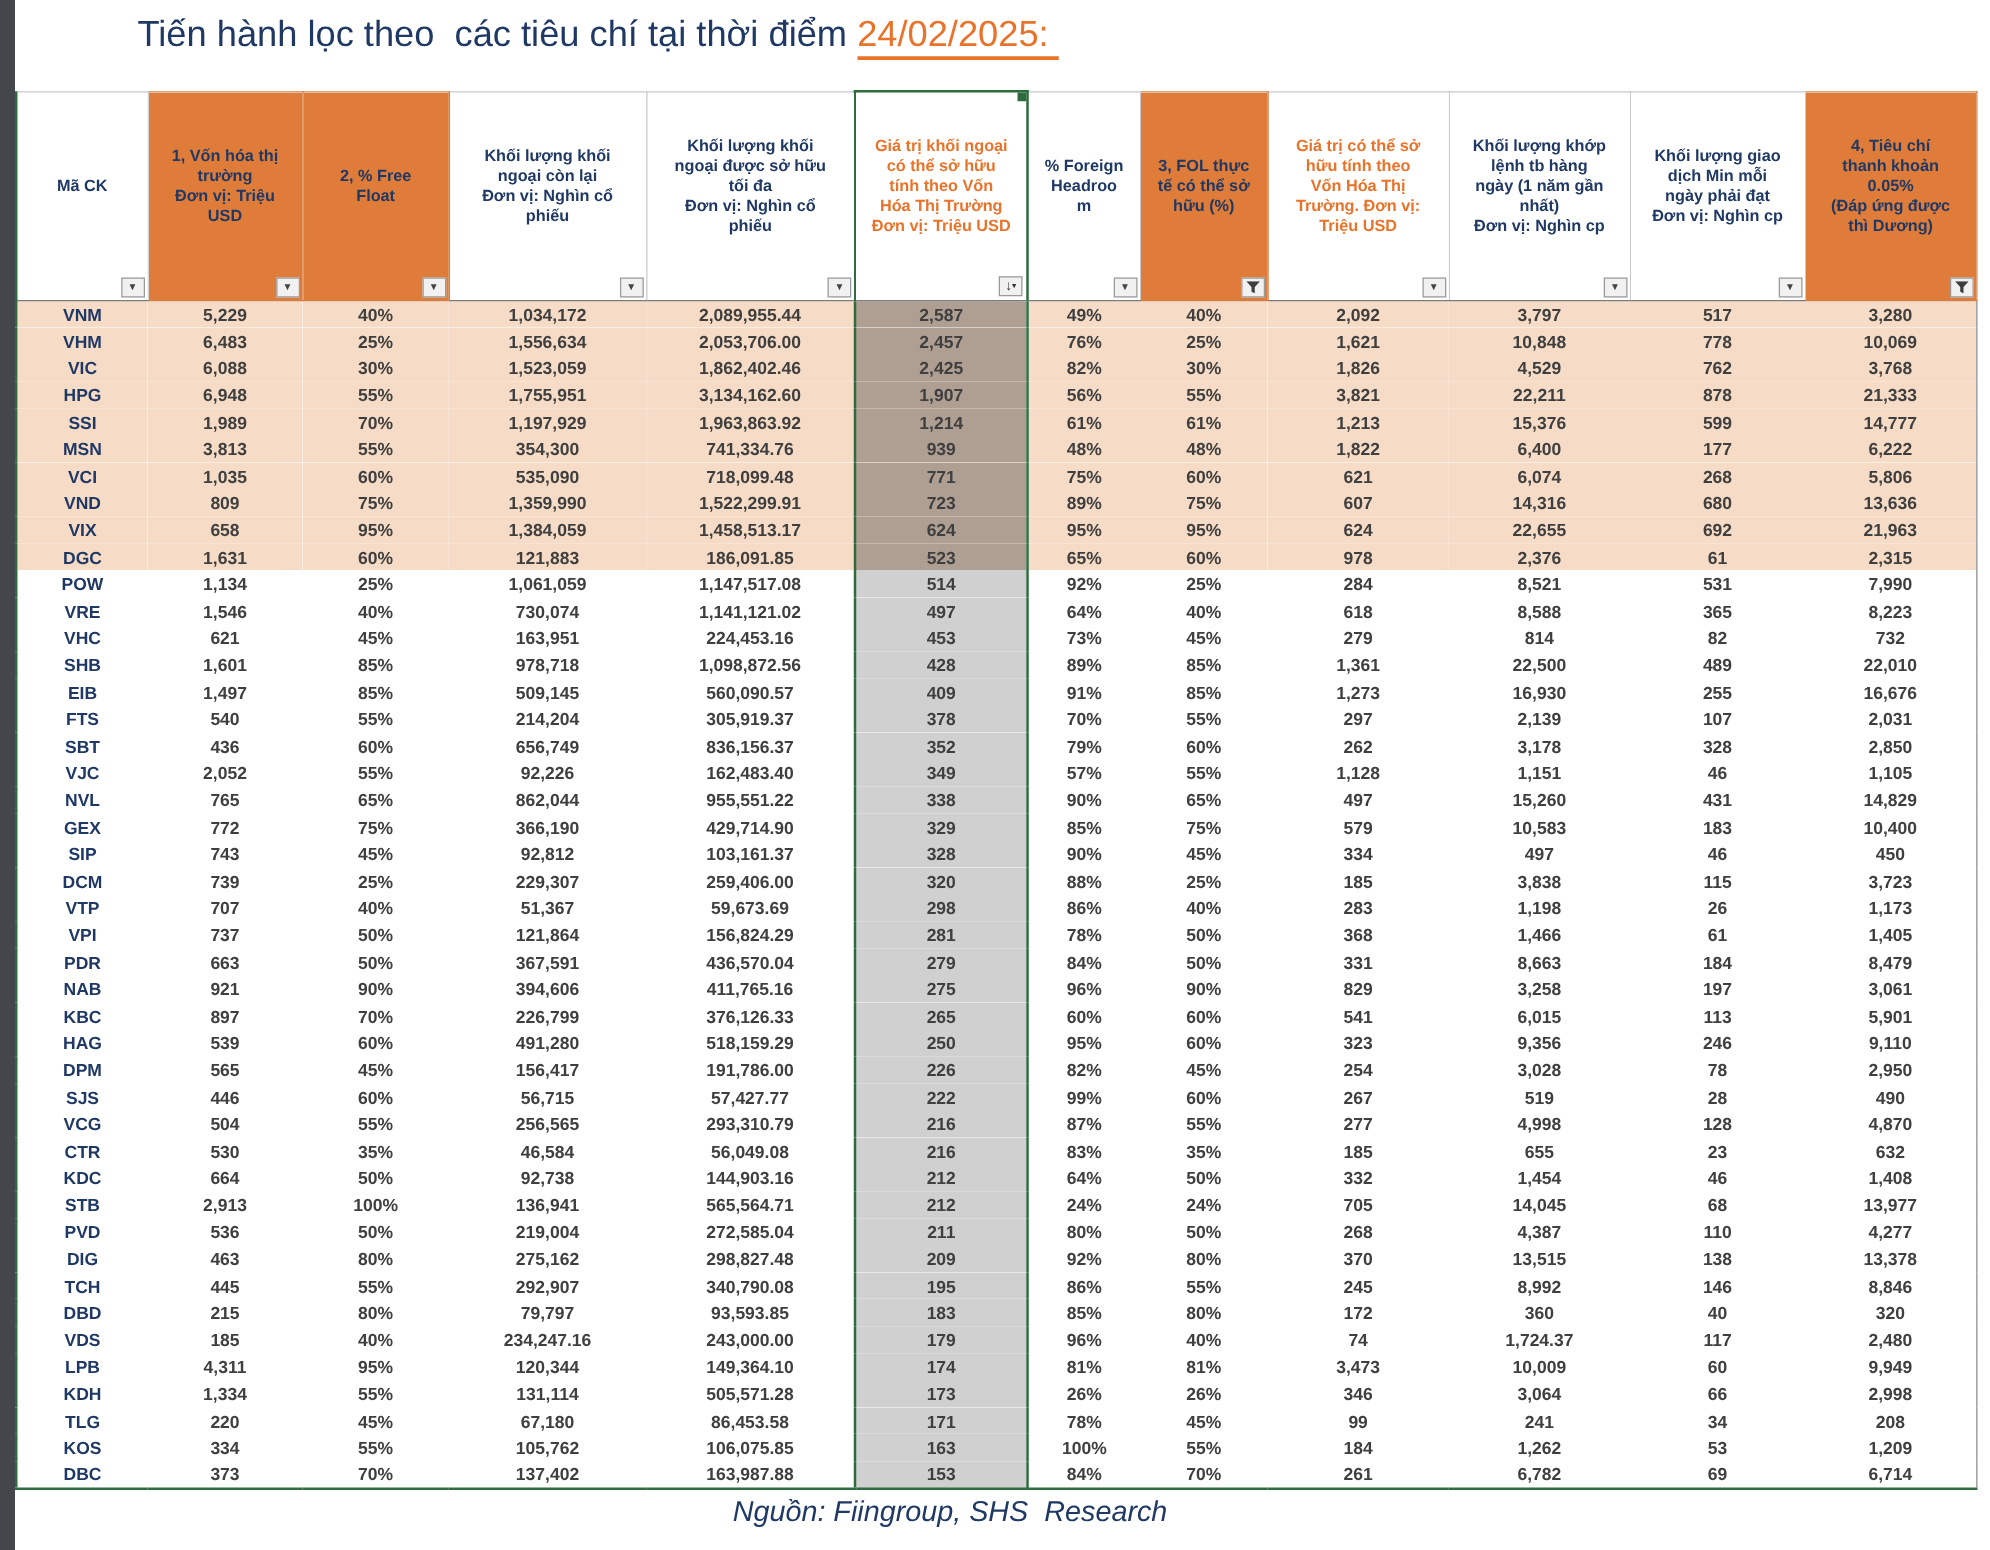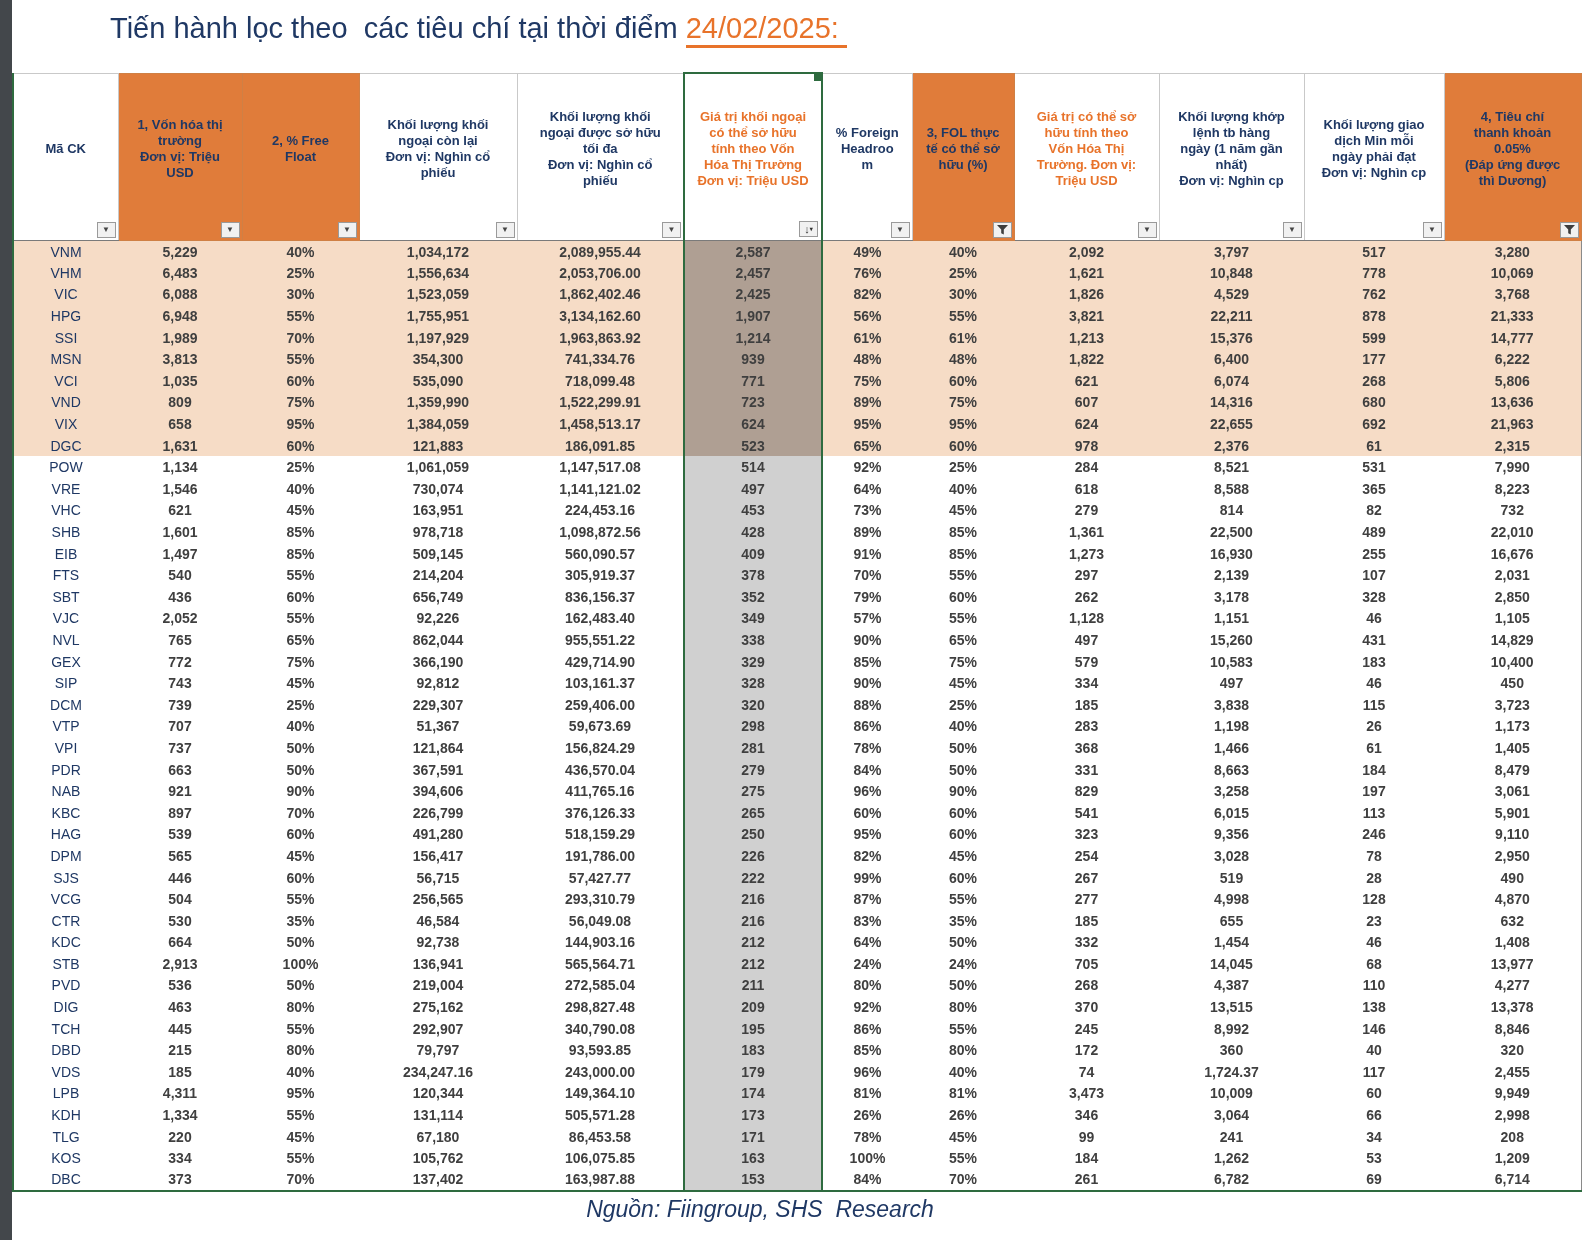--- a/index.html
+++ b/index.html
@@ -30,21 +30,21 @@
   .hl.ink-orange{color:var(--orange-ink);}
   .fbtn{position:absolute;right:2px;bottom:2px;width:19px;height:16px;background:#f1f1f1;
         border:1px solid #9a9a9a;display:flex;align-items:center;justify-content:center;box-sizing:border-box;}
   th.sel .fbtn{right:3px;bottom:3px;}
   .dd{font-size:8px;color:#444;line-height:1;}
   .sorticon{font-size:11px;font-weight:700;color:#333;line-height:1;}
   .sorticon .tri{font-size:6px;vertical-align:2px;}
   .grid tbody tr{height:21.6px;}
   .grid td{padding:0 2px;text-align:center;font-size:14px;font-weight:600;color:var(--ink);
            white-space:nowrap;overflow:hidden;}
-  .grid td.code{color:var(--navy);font-weight:400;}
+  .grid td.code{color:var(--navy);font-weight:700;}
   .grid tbody tr.band td{background:var(--peach);}
   .grid td.sel{background:var(--sel-gray);border-left:2px solid var(--green);border-right:2px solid var(--green);}
   .grid tbody tr.band td.sel{background:var(--sel-peach);}
   .grid tbody tr:last-child td{border-bottom:2px solid var(--green);}
   .footer{position:absolute;left:0;top:1196px;width:1520px;text-align:center;font-size:23px;
           font-style:italic;color:var(--navy);white-space:pre;}
 </style>
 </head>
 <body>
 
@@ -718,21 +718,21 @@
           <td class="">185</td>
           <td class="">40%</td>
           <td class="">234,247.16</td>
           <td class="">243,000.00</td>
           <td class="sel">179</td>
           <td class="">96%</td>
           <td class="">40%</td>
           <td class="">74</td>
           <td class="">1,724.37</td>
           <td class="">117</td>
-          <td class="">2,455</td>
+          <td class="">2,480</td>
         </tr>
         <tr class="">
           <td class="code">LPB</td>
           <td class="">4,311</td>
           <td class="">95%</td>
           <td class="">120,344</td>
           <td class="">149,364.10</td>
           <td class="sel">174</td>
           <td class="">81%</td>
           <td class="">81%</td>

